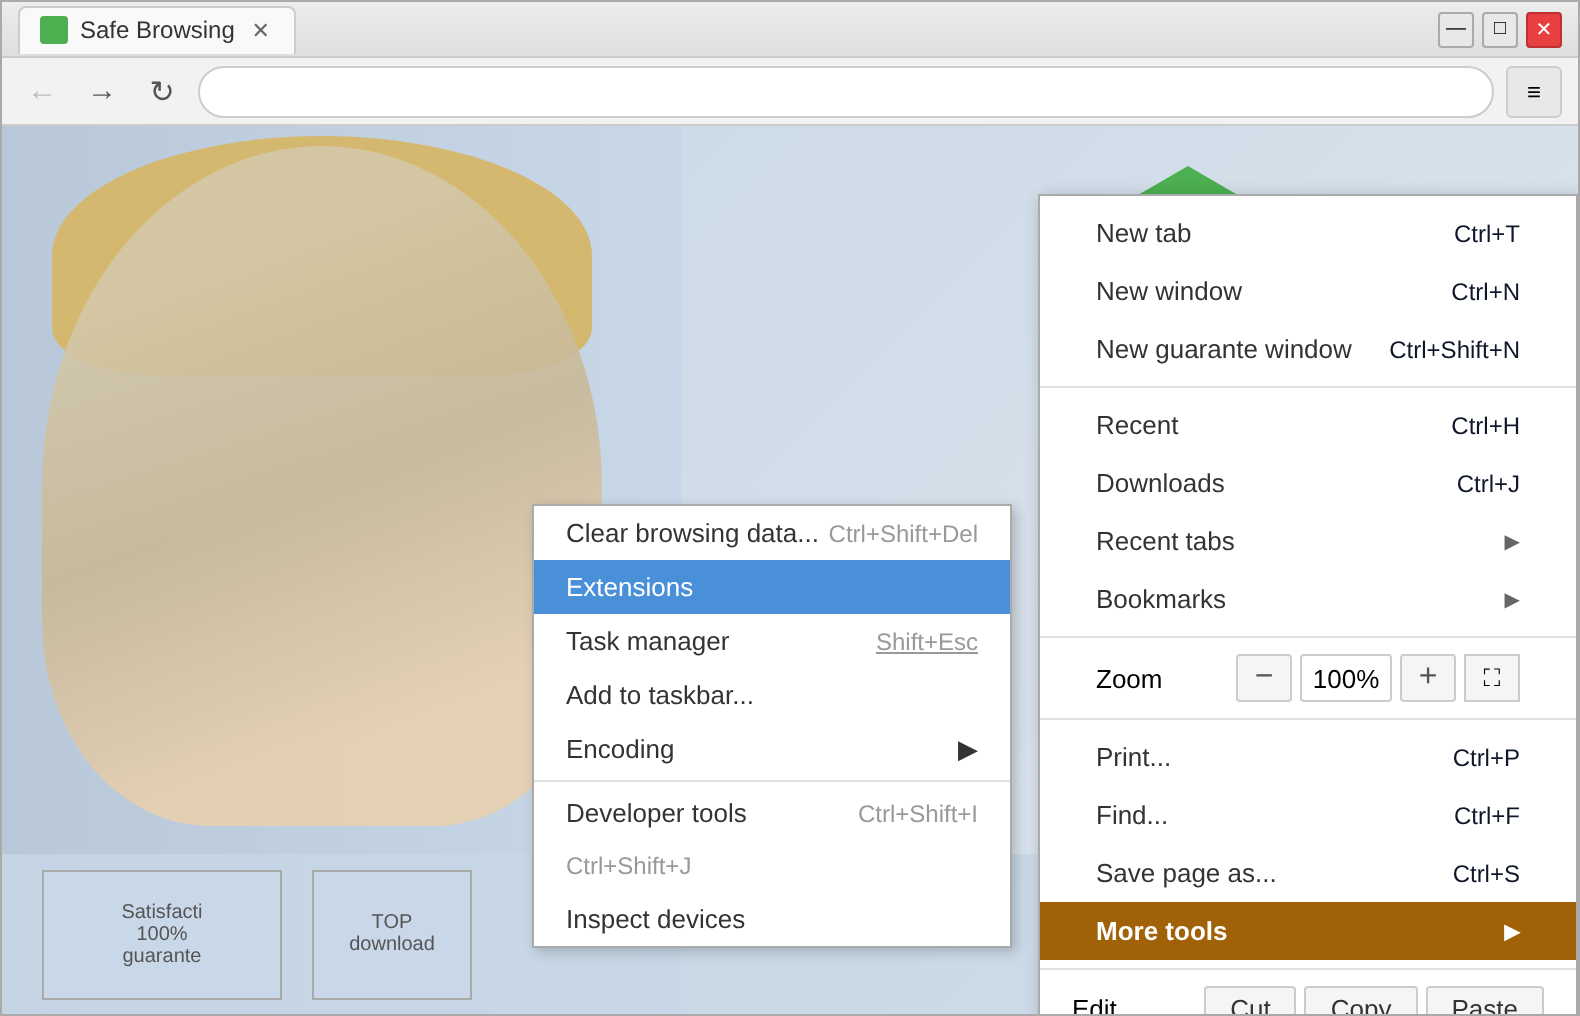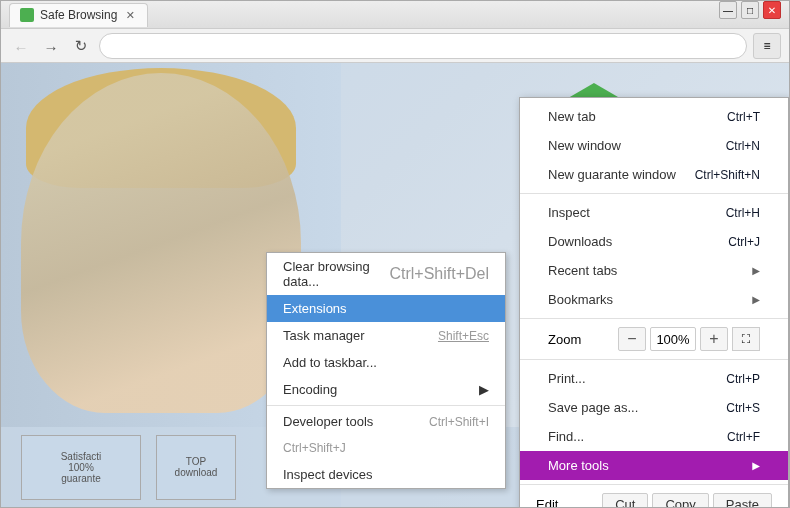--- a/index.html
+++ b/index.html
@@ -2,21 +2,21 @@
 <html><head>
   <meta charset="utf-8">
   <style>
     * { margin: 0; padding: 0; box-sizing: border-box; }
     body { width: 790px; height: 508px; overflow: hidden; font-family: Arial, sans-serif; font-size: 13px; background: #dee1e6; }
 
     
     .browser-window { width: 790px; height: 508px; background: #f2f2f2; border: 1px solid #aaa; display: flex; flex-direction: column; }
     
     
-    .title-bar { height: 28px; background: linear-gradient(to bottom, #ededed, #dedede); display: flex; padding: 0 8px; border-bottom: 1px solid #ccc; }
+    .title-bar { height: 28px; background: linear-gradient(to bottom, #ededed, #dedede); display: flex; align-items: center; padding: 0 8px; border-bottom: 1px solid #ccc; }
     .title-bar-left { display: flex; align-items: center; gap: 6px; flex: 1; }
     .tab { display: flex; align-items: center; background: #f9f9f9; border: 1px solid #ccc; border-bottom: none; border-radius: 4px 4px 0 0; padding: 4px 10px; height: 24px; font-size: 12px; color: #333; gap: 6px; }
     .tab-favicon { width: 14px; height: 14px; background: #4CAF50; border-radius: 2px; display: inline-block; }
     .tab-close { width: 14px; height: 14px; display: flex; align-items: center; justify-content: center; border-radius: 50%; font-size: 11px; color: #666; cursor: pointer; }
     .title-bar-controls { display: flex; gap: 4px; }
     .win-btn { width: 18px; height: 18px; border-radius: 2px; display: flex; align-items: center; justify-content: center; font-size: 10px; cursor: pointer; border: none; }
     .win-minimize { background: #e8e8e8; border: 1px solid #aaa; }
     .win-maximize { background: #e8e8e8; border: 1px solid #aaa; }
     .win-close { background: #e84040; border: 1px solid #c03030; color: white; }
 
@@ -163,21 +163,21 @@
           <div class="chrome-menu-item">
             <span>New window</span>
             <span class="shortcut">Ctrl+N</span>
           </div>
           <div class="chrome-menu-item">
             <span>New guarante window</span>
             <span class="shortcut">Ctrl+Shift+N</span>
           </div>
           <div class="chrome-menu-separator"></div>
           <div class="chrome-menu-item">
-            <span>Inspect</span>
+            <span>Recent</span>
             <span class="shortcut">Ctrl+H</span>
           </div>
           <div class="chrome-menu-item">
             <span>Downloads</span>
             <span class="shortcut">Ctrl+J</span>
           </div>
           <div class="chrome-menu-item">
             <span>Recent tabs</span>
             <span class="arrow">▶</span>
           </div>
@@ -195,48 +195,48 @@
               <button class="zoom-btn">+</button>
               <button class="zoom-fullscreen" style="font-size:12px;">⛶</button>
             </div>
           </div>
           <div class="chrome-menu-separator"></div>
           <div class="chrome-menu-item">
             <span>Print...</span>
             <span class="shortcut">Ctrl+P</span>
           </div>
           <div class="chrome-menu-item">
+            <span>Find...</span>
+            <span class="shortcut">Ctrl+F</span>
+          </div>
+          <div class="chrome-menu-item">
             <span>Save page as...</span>
             <span class="shortcut">Ctrl+S</span>
           </div>
-          <div class="chrome-menu-item">
-            <span>Find...</span>
-            <span class="shortcut">Ctrl+F</span>
-          </div>
-          <div class="chrome-menu-item" style="background:#a21caf;color:white;">
+          <div class="chrome-menu-item" style="background:#a16207;color:white;font-weight:bold;">
             <span style="color:white;">More tools</span>
             <span class="arrow" style="color:white;">▶</span>
           </div>
           <div class="chrome-menu-separator"></div>
 
           <div class="edit-row">
             <span>Edit</span>
             <div class="edit-buttons">
               <button class="edit-btn">Cut</button>
               <button class="edit-btn">Copy</button>
               <button class="edit-btn">Paste</button>
             </div>
           </div>
 
         </div>
 
         <div class="submenu" style="position:absolute; right:283px; top:189px;">
           <div class="submenu-item">
             <span>Clear browsing data...</span>
-            <span style="font-size:16px;color:#999;">Ctrl+Shift+Del</span>
+            <span style="font-size:12px;color:#999;">Ctrl+Shift+Del</span>
           </div>
           <div class="submenu-item highlighted">
             <span>Extensions</span>
           </div>
           <div class="submenu-item">
             <span>Task manager</span>
             <span style="font-size:12px;color:#999;text-decoration:underline;">Shift+Esc</span>
           </div>
           <div class="submenu-item">
             <span>Add to taskbar...</span>

